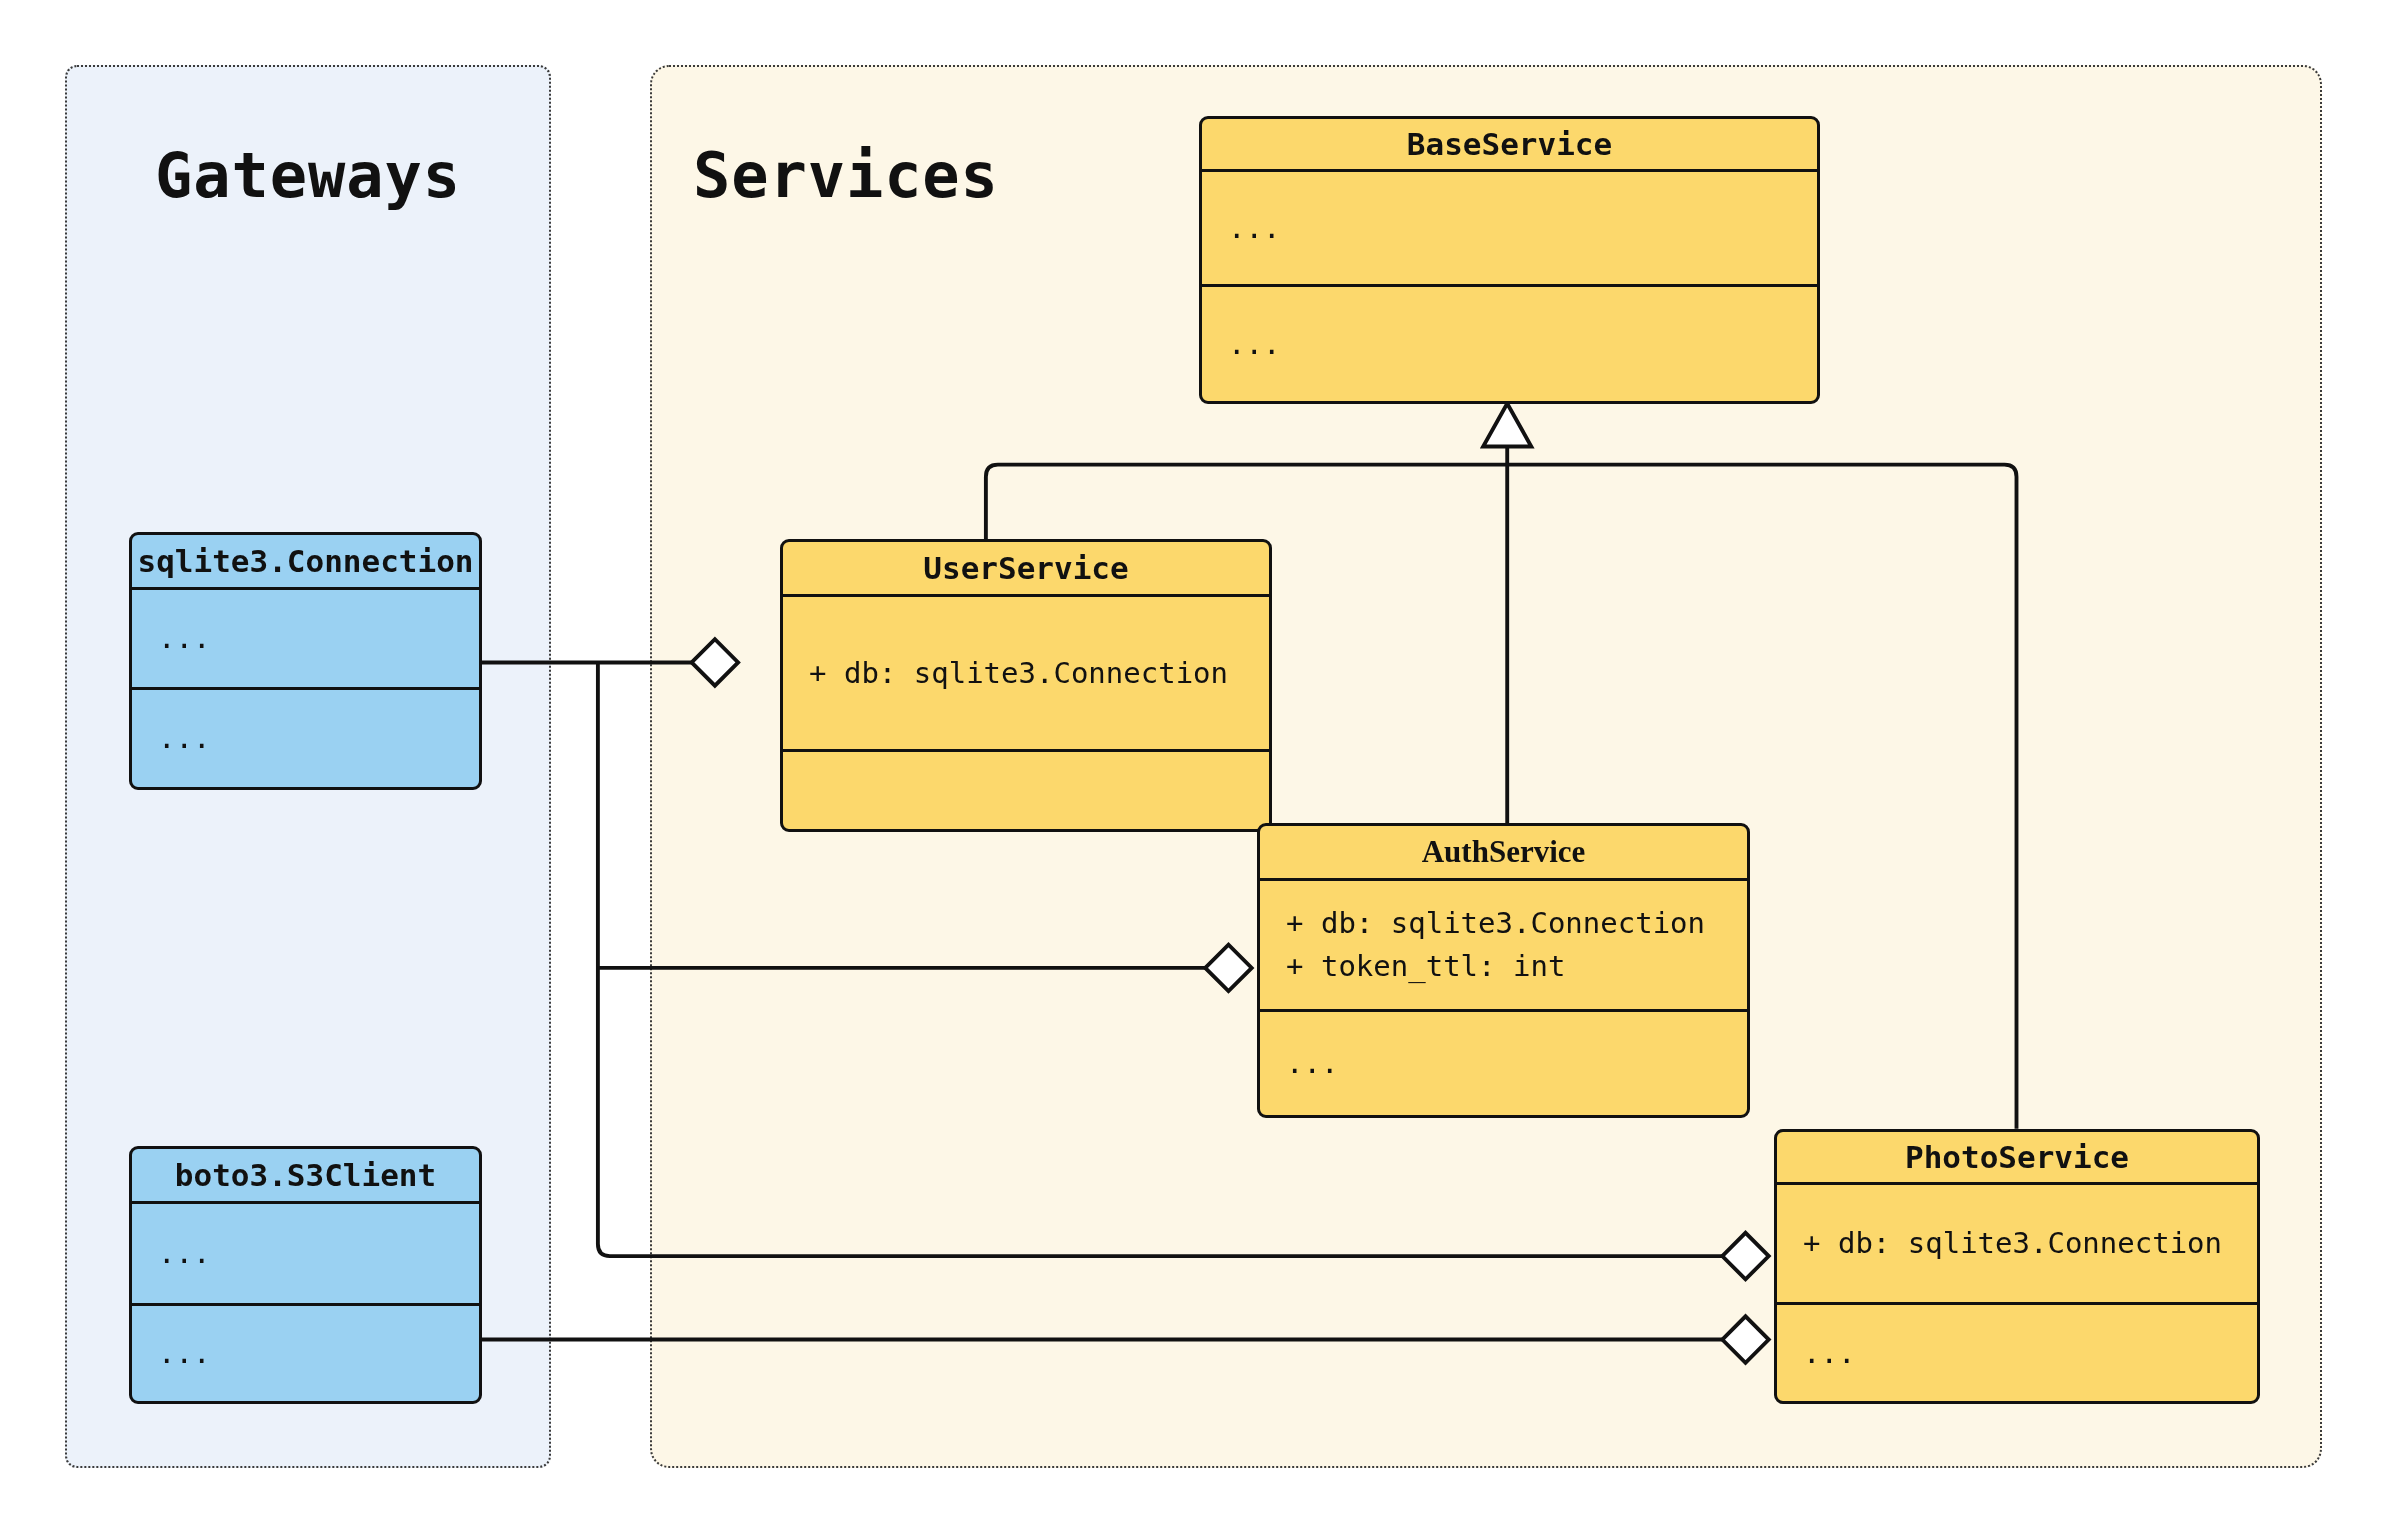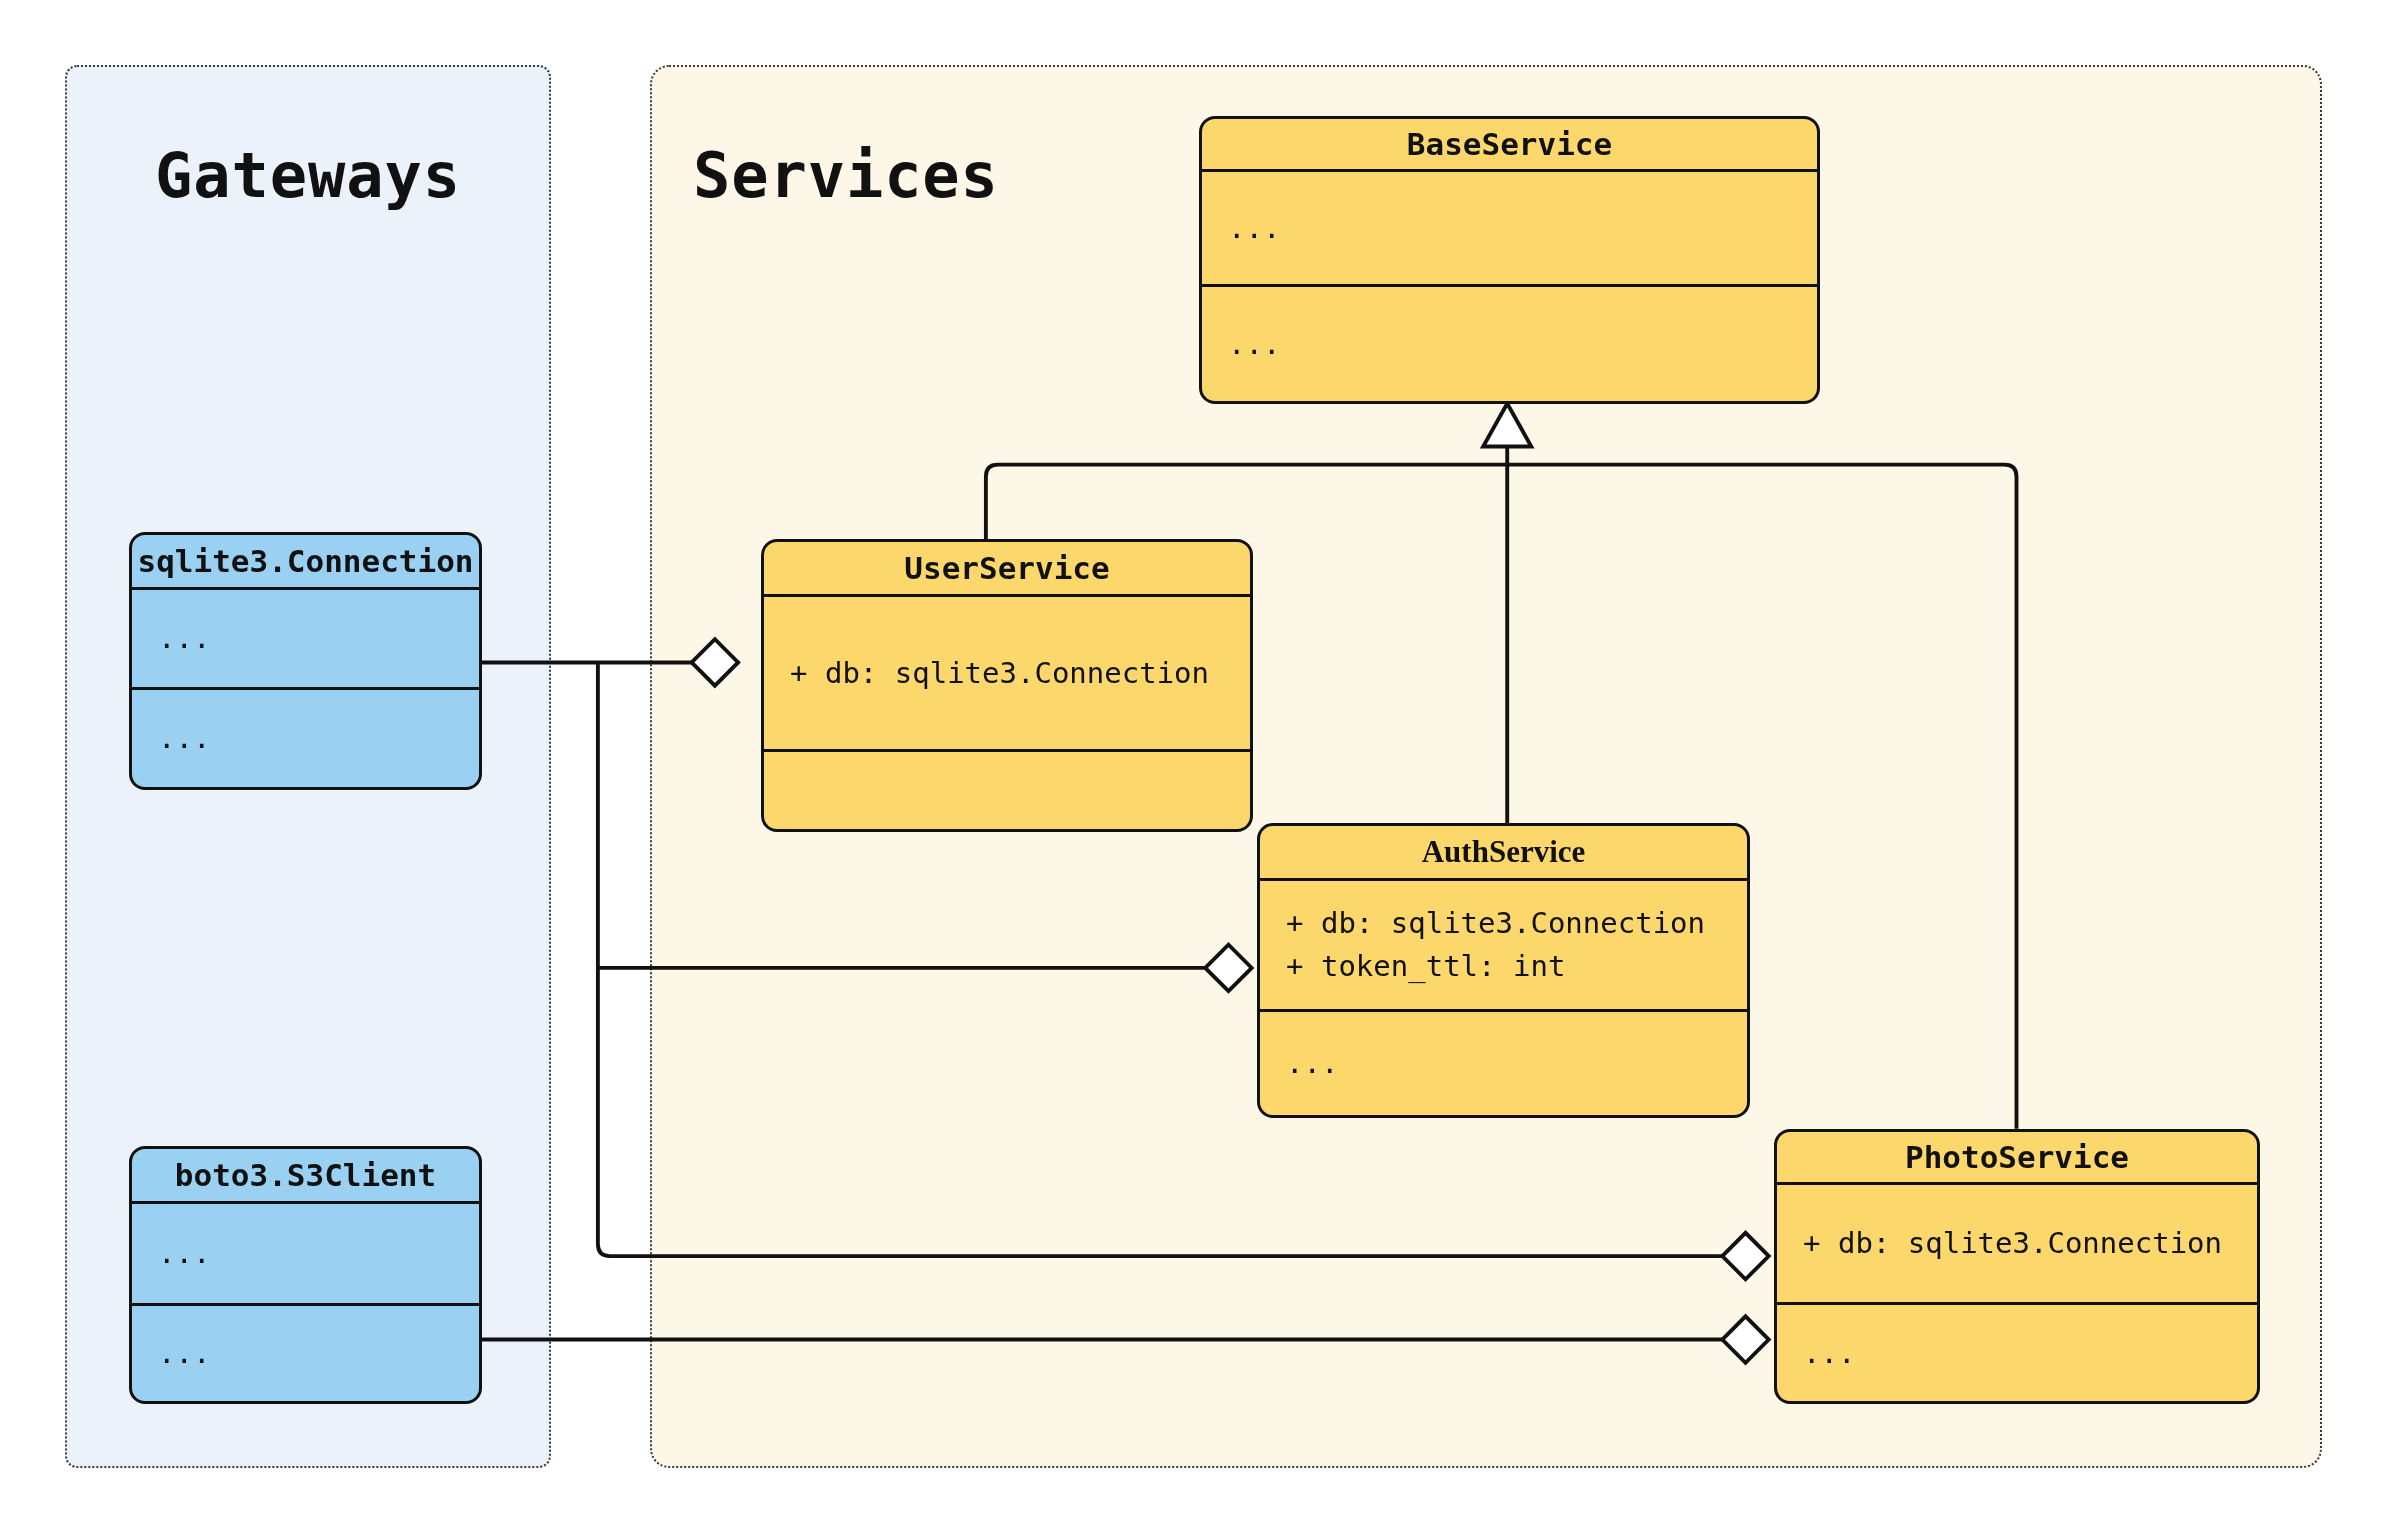--- a/index.html
+++ b/index.html
@@ -17,21 +17,21 @@
 
   .panel{position:absolute;border:2.6px dotted var(--panel-dot);border-radius:12px;}
   .panel-gateways{left:65px;top:65px;width:486px;height:1403px;background:var(--gateways-bg);}
   .panel-services{left:650px;top:65px;width:1672px;height:1403px;background:var(--services-bg);border-radius:19px;}
   .panel-label{position:absolute;top:72px;font-size:62px;font-weight:bold;letter-spacing:0.9px;white-space:nowrap;}
   .panel-gateways .panel-label{left:0;right:0;text-align:center;}
   .panel-services .panel-label{left:41px;}
 
   svg.connectors{position:absolute;left:0;top:0;}
 
-  .uml-class{position:absolute;border:3.4px solid var(--stroke);border-radius:16px;
+  .uml-class{position:absolute;border:3.4px solid var(--stroke);border-radius:9px;
              background:var(--yellow);display:flex;flex-direction:column;overflow:hidden;}
   .uml-class.gateway{background:var(--blue);justify-content:space-between;}
   .uml-title{flex:0 0 auto;display:flex;align-items:center;justify-content:center;
              font-weight:bold;font-size:31px;white-space:nowrap;}
   .uml-attrs,.uml-methods{border-top:3.4px solid var(--stroke);display:flex;flex-direction:column;
              justify-content:center;padding-left:26px;font-size:29px;line-height:43px;}
   .uml-attrs{flex:0 0 auto;}
   .uml-methods{flex:1 1 auto;}
   .uml-line{white-space:pre;}
 </style>
@@ -92,21 +92,21 @@
   <div class="uml-class" style="left:1199px;top:116px;width:621px;height:288px;">
     <div class="uml-title" style="height:50px;">BaseService</div>
     <div class="uml-attrs" style="height:115px;">
       <div class="uml-line">...</div>
     </div>
     <div class="uml-methods">
       <div class="uml-line">...</div>
     </div>
   </div>
 
-  <div class="uml-class" style="left:761px;top:539px;width:492px;height:293px;">
+  <div class="uml-class" style="left:780px;top:539px;width:492px;height:293px;">
     <div class="uml-title" style="height:52px;">UserService</div>
     <div class="uml-attrs" style="height:155px;">
       <div class="uml-line">+ db: sqlite3.Connection</div>
     </div>
     <div class="uml-methods"></div>
   </div>
 
   <div class="uml-class" style="left:1257px;top:823px;width:493px;height:295px;">
     <div class="uml-title" style="height:52px;font-family:Liberation Serif, serif;">AuthService</div>
     <div class="uml-attrs" style="height:131px;">

